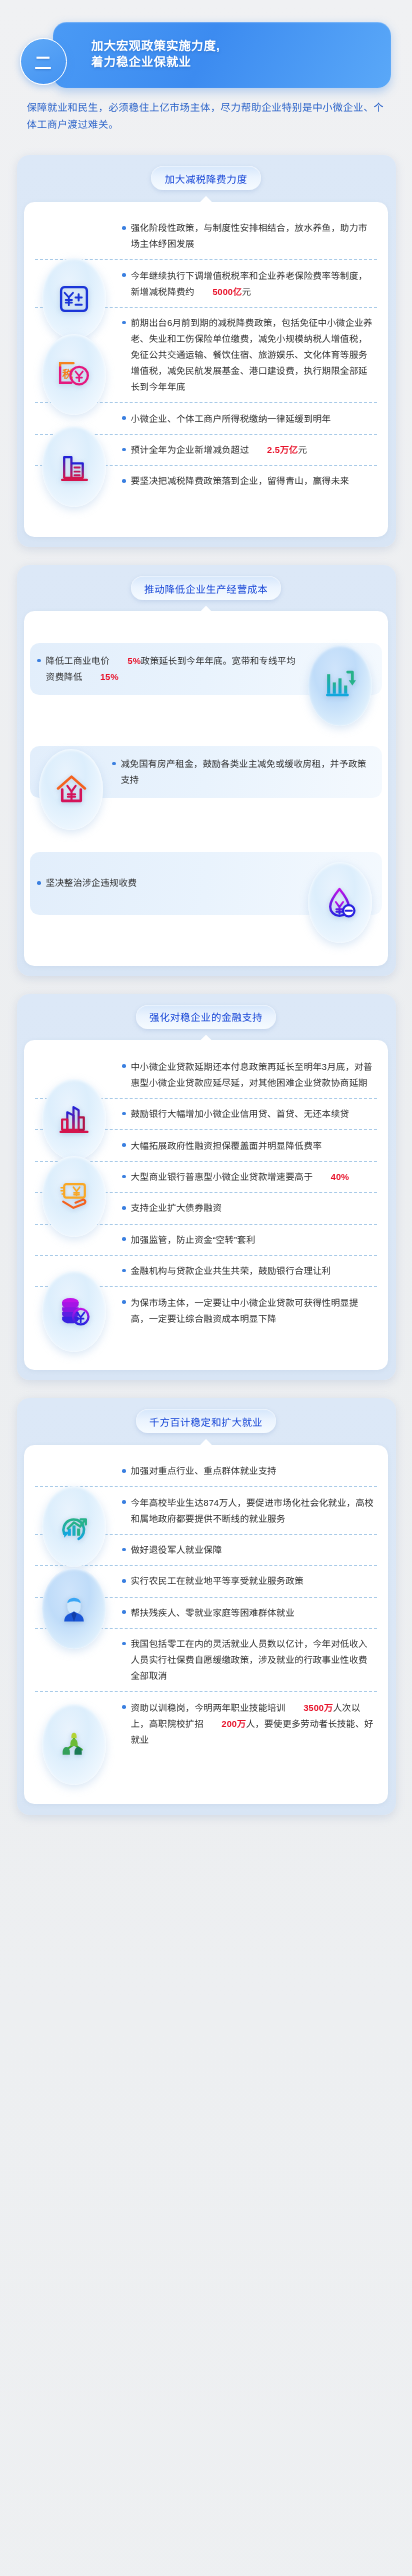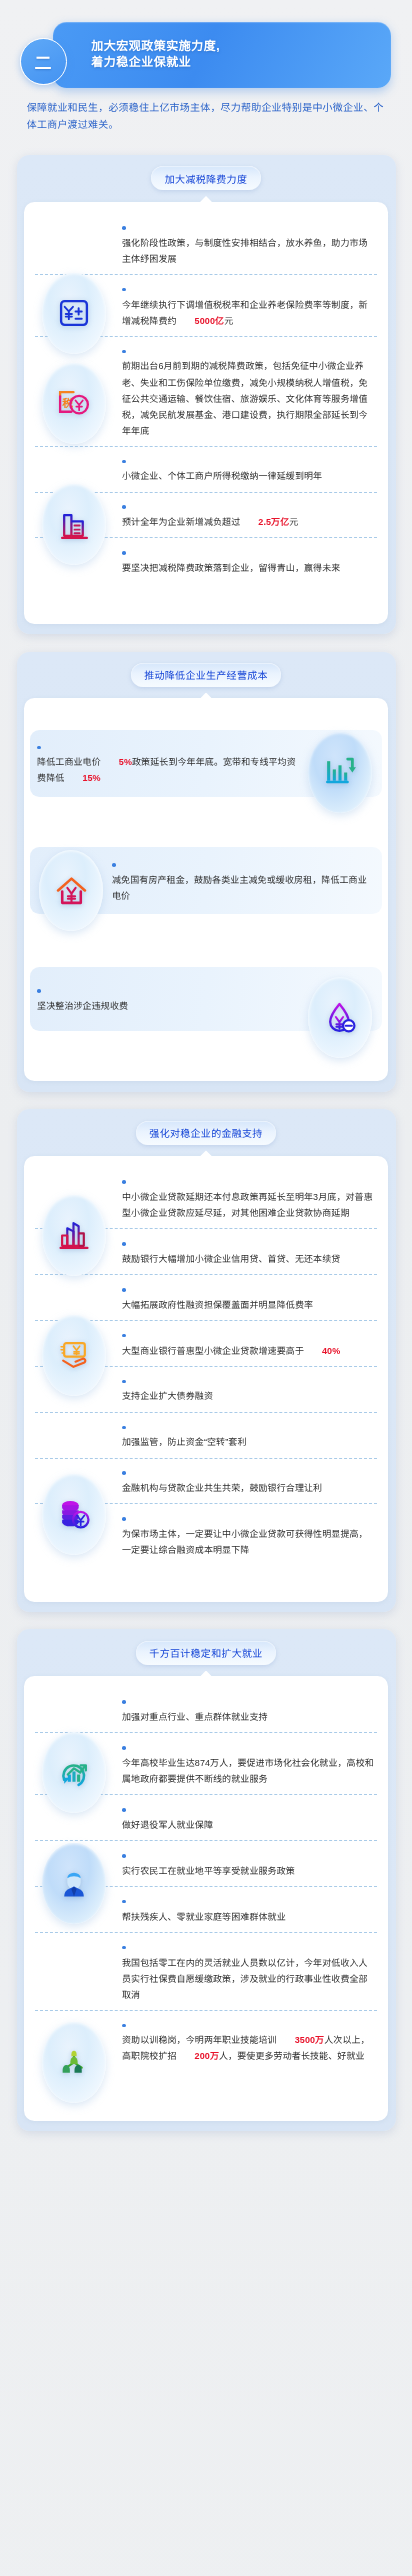--- a/index.html
+++ b/index.html
@@ -195,21 +195,21 @@
     left: 7.2px;
     top: -3.1px;
     z-index: 2;
   }
   .icon-disk.blue-strong {
     background: radial-gradient(ellipse at 42% 30%,
                 #cfe4fb 0%, #bfdcf9 40%, #dceefc 72%, #f6fbff 100%);
   }
   .icon-disk svg { filter: drop-shadow(0 1.5px 2.6px rgba(90,130,180,0.35)); }
 
-  .row > * { position: relative; z-index: 1; flex-direction: column; }
+  .row > * { position: relative; z-index: 1; }
 
   
   .tinted {
     position: relative;
     border-radius: 9.3px;
     background: linear-gradient(95deg, #e2eefb 0%, #e9f3fd 50%, #f4f9fe 100%);
     margin: 20px -5.2px;
     padding: 3.1px 5.2px;
   }
 </style>
@@ -365,21 +365,21 @@
             <div class="icon-disk" style="left:4.1px; top:-7.2px;">
               <svg width="33" height="32" viewBox="0 0 64 62">
                 <path d="M6 30 L32 7 L58 30" fill="none" stroke="#f4621f" stroke-width="5" stroke-linecap="round" stroke-linejoin="round"></path>
                 <path d="M14 32 V54 h36 V32" fill="none" stroke="#d4145a" stroke-width="5" stroke-linecap="round" stroke-linejoin="round"></path>
                 <path d="M24 25 L32 36 M40 25 L32 36 M32 36 V52 M25 41 H39 M25 46 H39" fill="none" stroke="#d4145a" stroke-width="4" stroke-linecap="round"></path>
               </svg>
             </div>
           </div>
           <div class="row-text">
             <div class="bullet"></div>
-            <div class="txt">减免国有房产租金，鼓励各类业主减免或缓收房租，降低工商业电价</div>
+            <div class="txt">减免国有房产租金，鼓励各类业主减免或缓收房租，并予政策支持</div>
           </div>
         </div>
       </div>
 
       <div style="height:13.4px"></div>
 
       <div class="tinted">
         <div class="row icon-right no-rule" style="min-height:57px; align-items:center;">
           <div class="row-text">
             <div class="bullet"></div>

